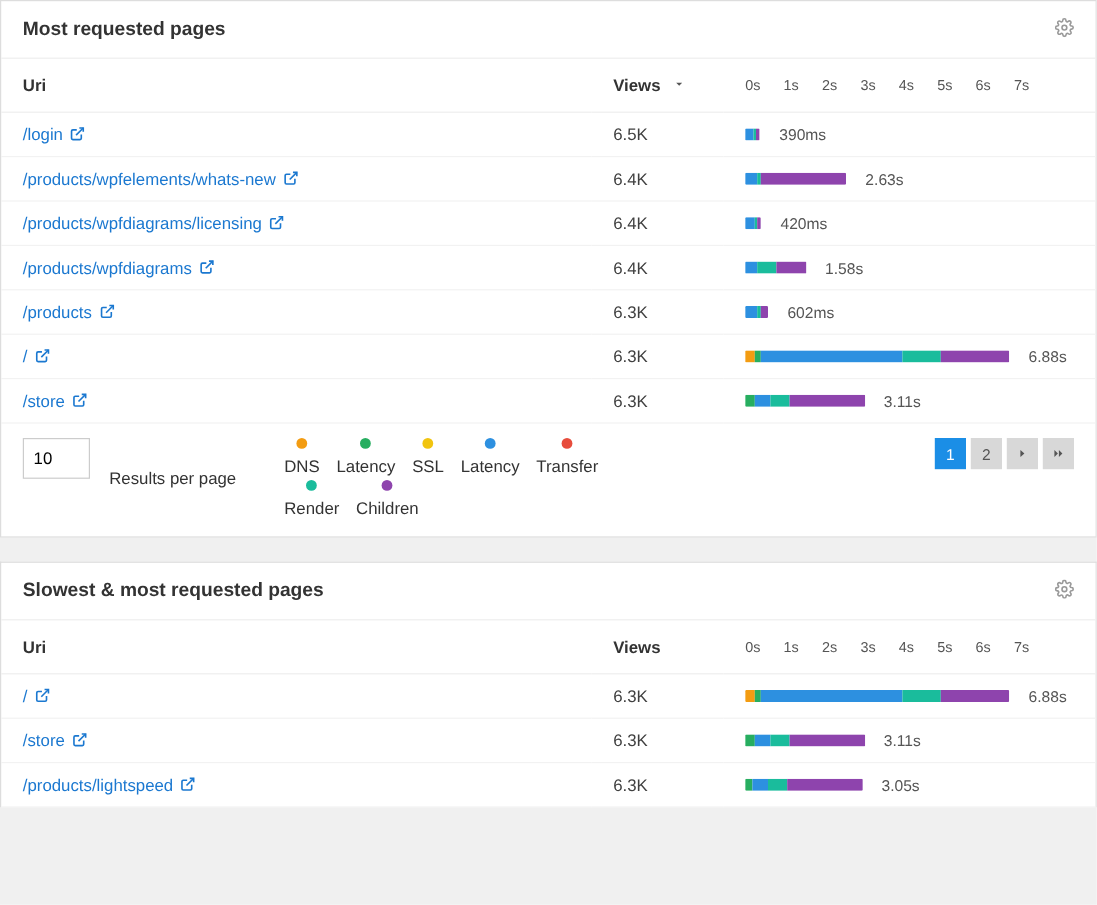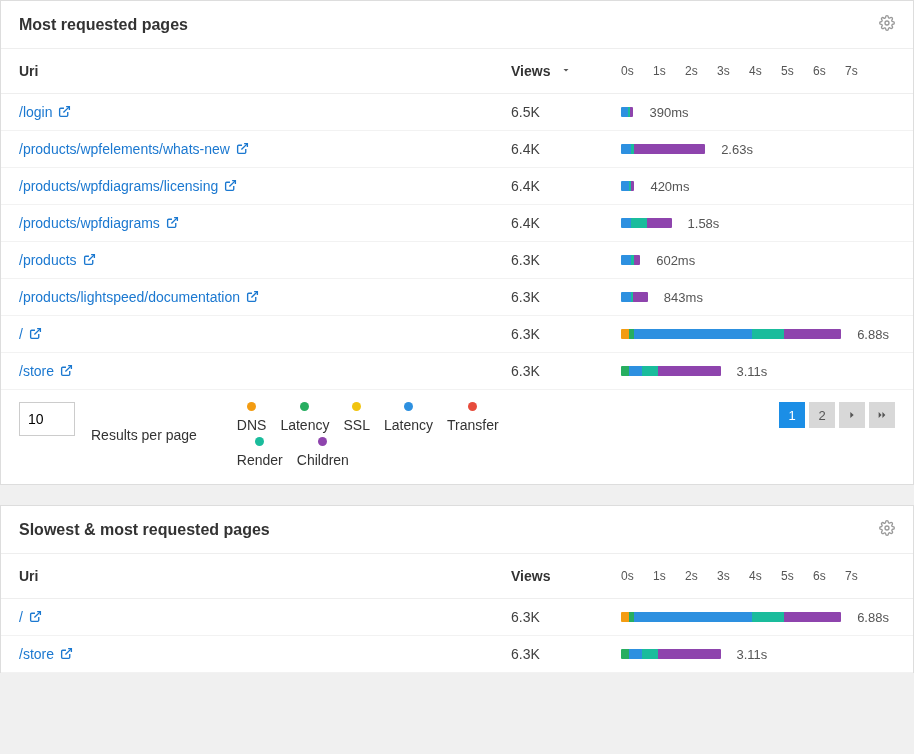--- a/index.html
+++ b/index.html
@@ -291,38 +291,20 @@
               </svg></span></td>
           <td class="views-cell">6.3K</td>
           <td class="timeline-cell">
             <div class="bar-wrap">
               <div class="bar">
                 <div class="seg" style="width: 9.6px; background: rgb(45, 144, 224);"></div>
                 <div class="seg" style="width: 3.2px; background: rgb(26, 188, 156);"></div>
                 <div class="seg" style="width: 6.4px; background: rgb(142, 68, 173);"></div>
               </div>
               <span class="bar-label">602ms</span>
-            </div>
-          </td>
-        </tr>
-        <tr>
-          <td><a class="uri-link">/products/lightspeed/documentation</a><span class="ext-icon"><svg width="13" height="13" viewBox="0 0 24 24" fill="none" stroke="currentColor" stroke-width="2.5">
-                <path d="M18 13v6a2 2 0 0 1-2 2H5a2 2 0 0 1-2-2V8a2 2 0 0 1 2-2h6"></path>
-                <polyline points="15 3 21 3 21 9"></polyline>
-                <line x1="10" y1="14" x2="21" y2="3"></line>
-              </svg></span></td>
-          <td class="views-cell">6.3K</td>
-          <td class="timeline-cell">
-            <div class="bar-wrap">
-              <div class="bar">
-                <div class="seg" style="width: 9.6px; background: rgb(45, 144, 224);"></div>
-                <div class="seg" style="width: 1.92px; background: rgb(26, 188, 156);"></div>
-                <div class="seg" style="width: 15.36px; background: rgb(142, 68, 173);"></div>
-              </div>
-              <span class="bar-label">843ms</span>
             </div>
           </td>
         </tr>
         <tr>
           <td><a class="uri-link">/</a><span class="ext-icon"><svg width="13" height="13" viewBox="0 0 24 24" fill="none" stroke="currentColor" stroke-width="2.5">
                 <path d="M18 13v6a2 2 0 0 1-2 2H5a2 2 0 0 1-2-2V8a2 2 0 0 1 2-2h6"></path>
                 <polyline points="15 3 21 3 21 9"></polyline>
                 <line x1="10" y1="14" x2="21" y2="3"></line>
               </svg></span></td>
           <td class="views-cell">6.3K</td>
@@ -472,15 +454,34 @@
               <div class="bar">
                 <div class="seg" style="width: 8px; background: rgb(39, 174, 96);"></div>
                 <div class="seg" style="width: 12.8px; background: rgb(45, 144, 224);"></div>
                 <div class="seg" style="width: 16px; background: rgb(26, 188, 156);"></div>
                 <div class="seg" style="width: 62.72px; background: rgb(142, 68, 173);"></div>
               </div>
               <span class="bar-label">3.11s</span>
             </div>
           </td>
         </tr>
+        <tr>
+          <td><a class="uri-link">/products/lightspeed</a><span class="ext-icon"><svg width="13" height="13" viewBox="0 0 24 24" fill="none" stroke="currentColor" stroke-width="2.5">
+                <path d="M18 13v6a2 2 0 0 1-2 2H5a2 2 0 0 1-2-2V8a2 2 0 0 1 2-2h6"></path>
+                <polyline points="15 3 21 3 21 9"></polyline>
+                <line x1="10" y1="14" x2="21" y2="3"></line>
+              </svg></span></td>
+          <td class="views-cell">6.3K</td>
+          <td class="timeline-cell">
+            <div class="bar-wrap">
+              <div class="bar">
+                <div class="seg" style="width: 6.4px; background: rgb(39, 174, 96);"></div>
+                <div class="seg" style="width: 12.8px; background: rgb(45, 144, 224);"></div>
+                <div class="seg" style="width: 16px; background: rgb(26, 188, 156);"></div>
+                <div class="seg" style="width: 62.4px; background: rgb(142, 68, 173);"></div>
+              </div>
+              <span class="bar-label">3.05s</span>
+            </div>
+          </td>
+        </tr>
       </tbody>
   </table>
 </div>
 
 </body></html>

